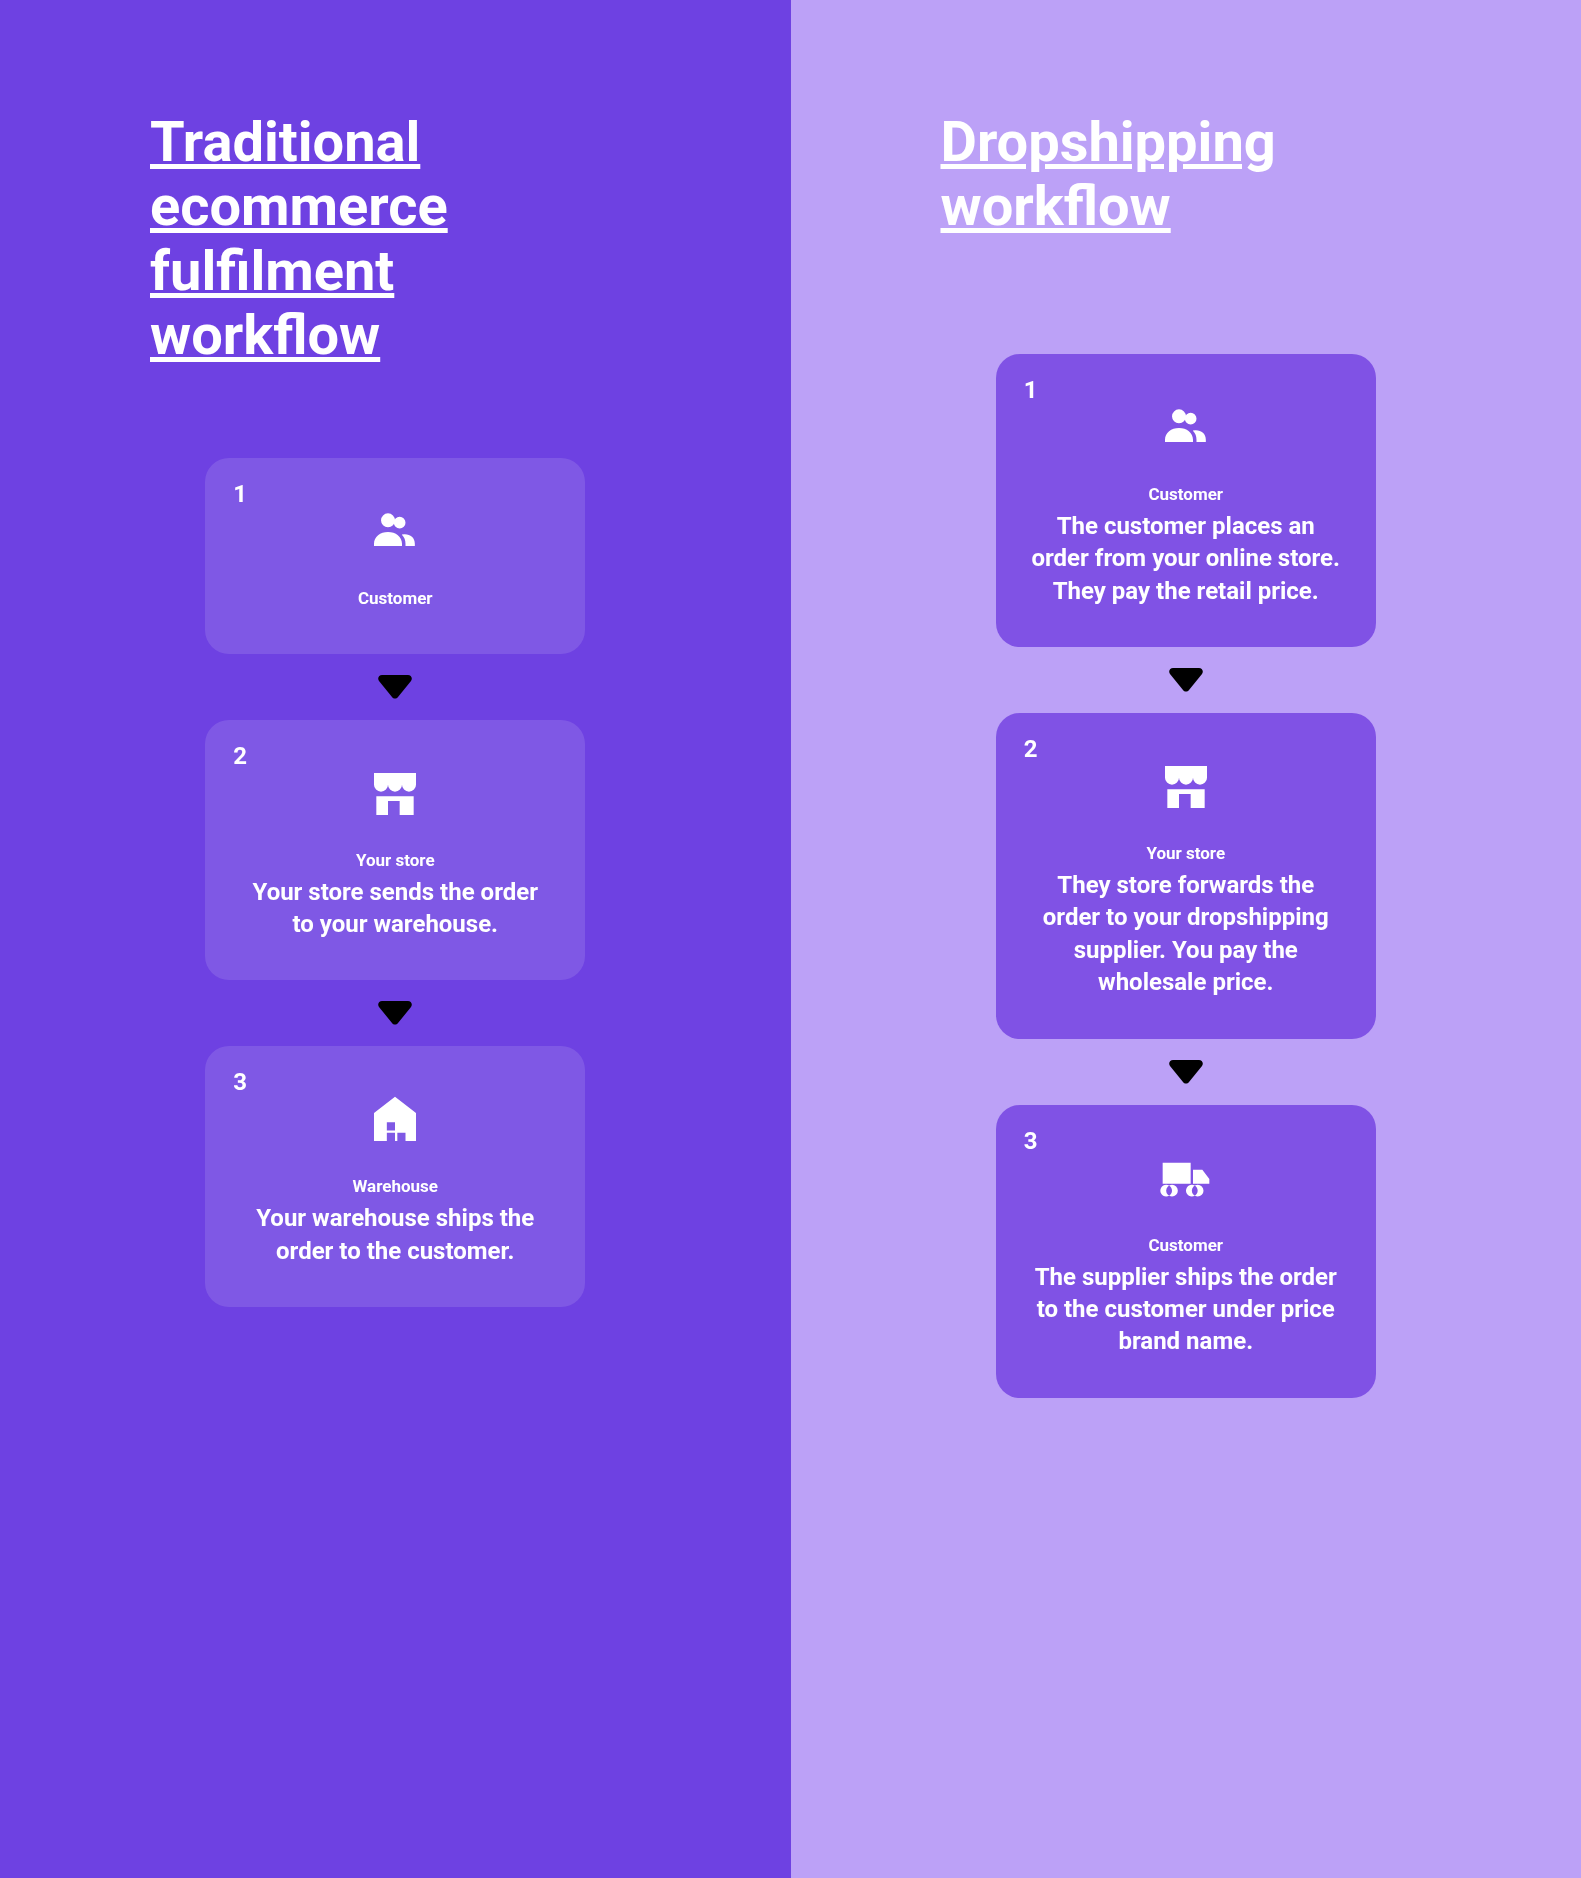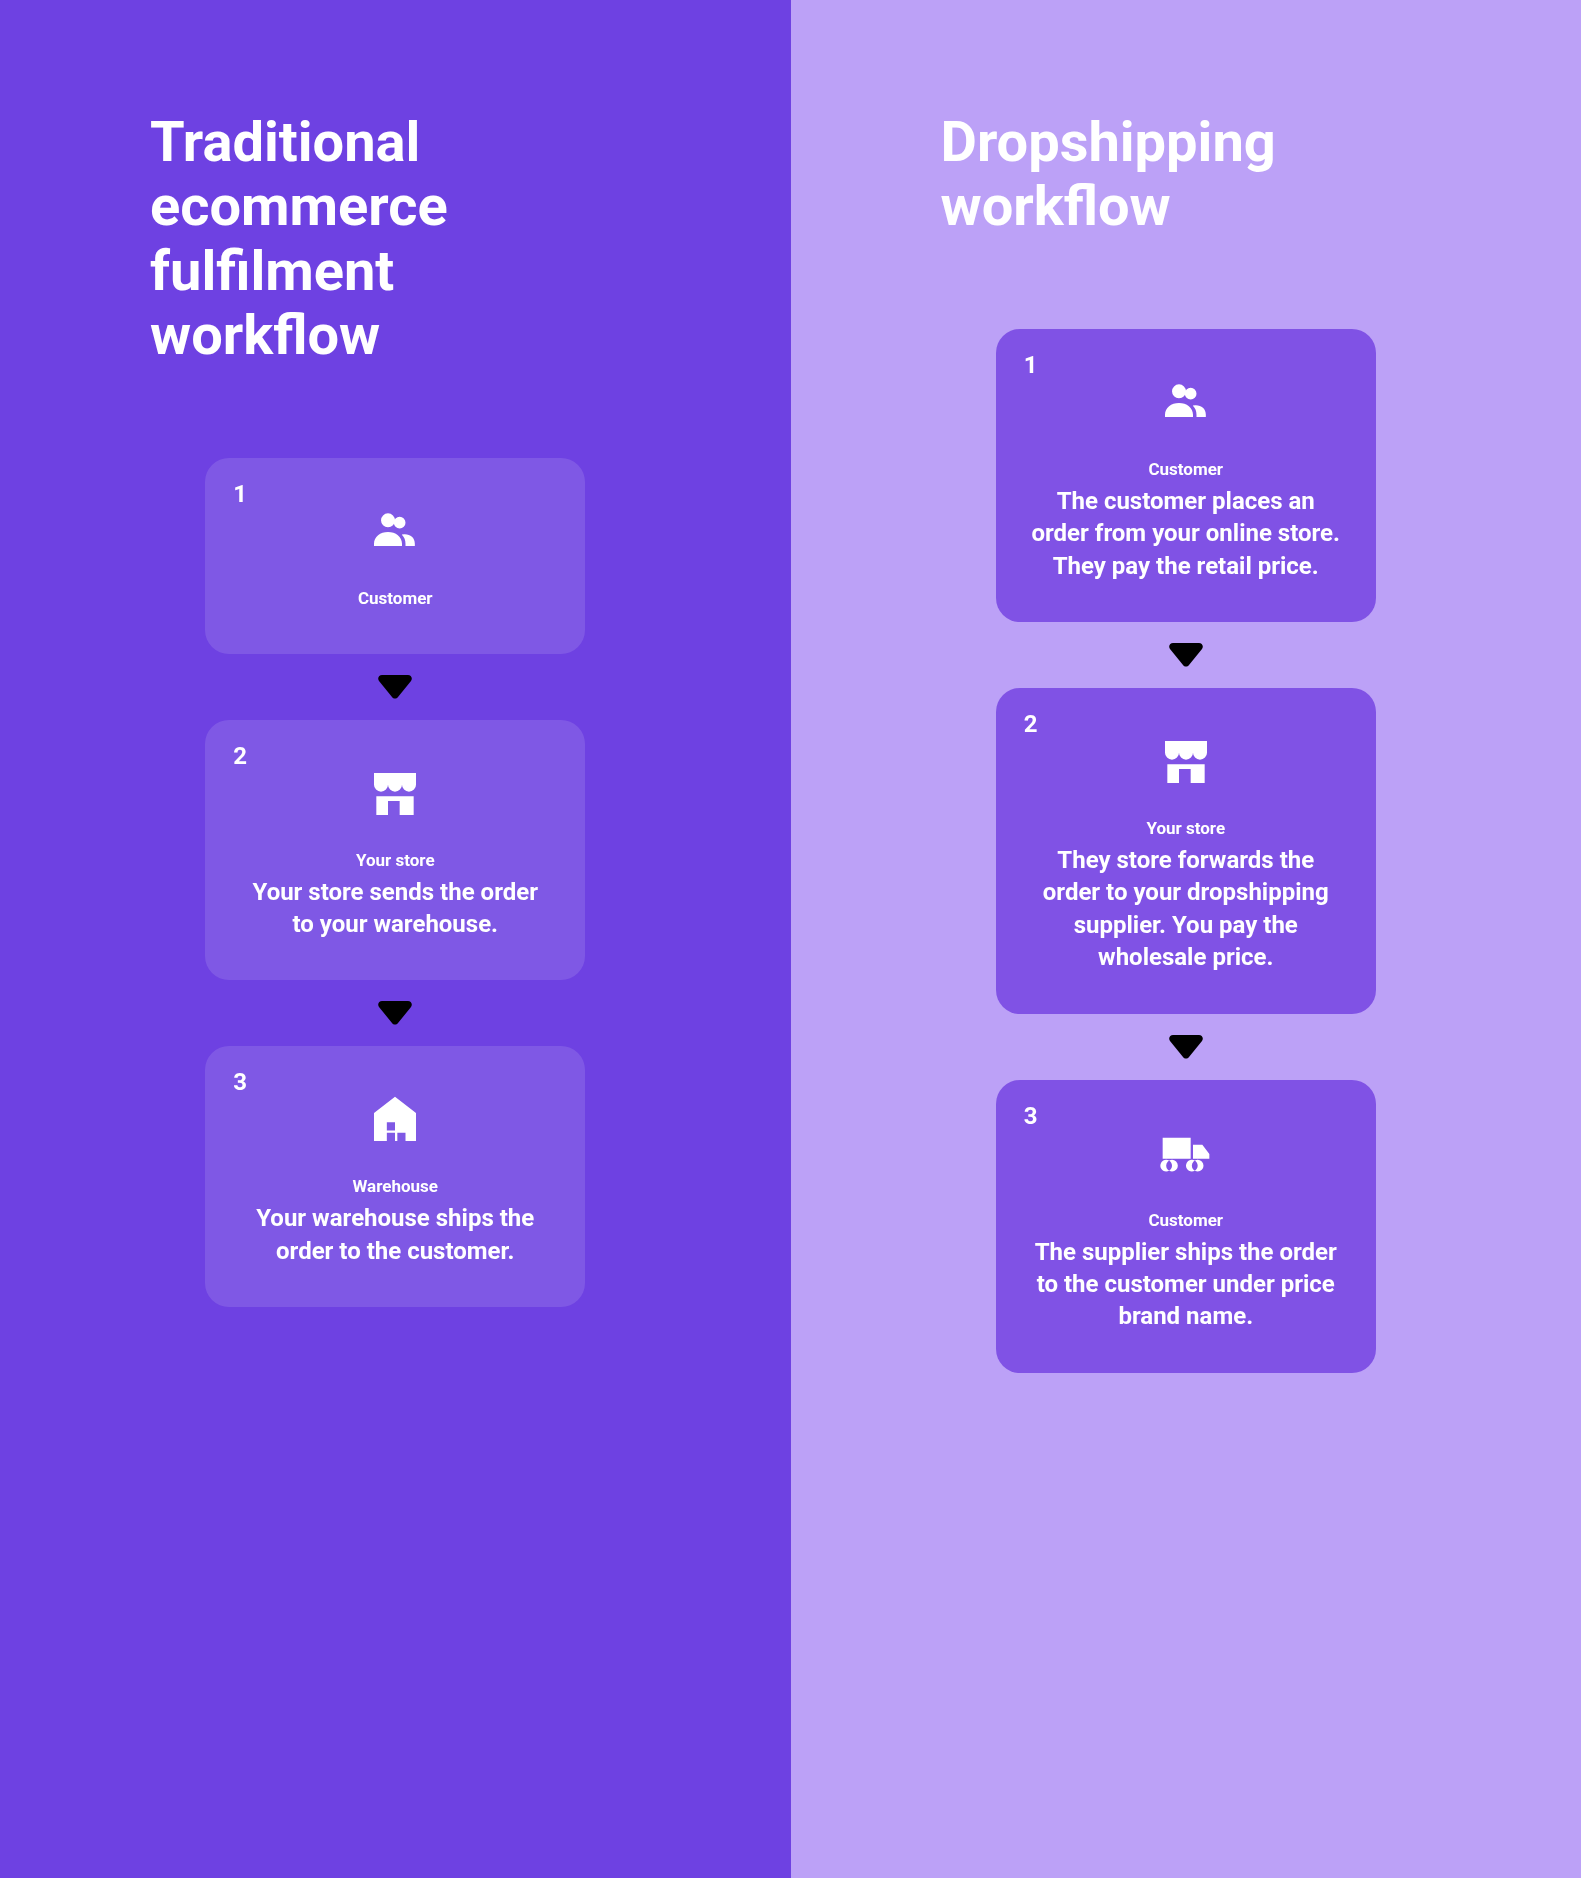--- a/index.html
+++ b/index.html
@@ -10,27 +10,28 @@
     display: flex;
     color: #fff;
   }
   .col {
     width: 50%;
     padding: 110px 150px 100px 150px;
     display: flex;
     flex-direction: column;
   }
   .col-left  { background: #6E41E2; }
-  .col-right { background: #BCA1F7; }
+  .col-right { background: #BCA1F7; gap: 25px; }
   .title {
     font-size: 56px;
     font-weight: 700;
     line-height: 1.15;
     margin-bottom: 90px;
     white-space: pre-line;
+    text-decoration: underline;
   }
   .flow {
     display: flex;
     flex-direction: column;
     align-items: center;
   }
   .card {
     width: 380px;
     border-radius: 24px;
     padding: 28px 34px 40px 34px;

